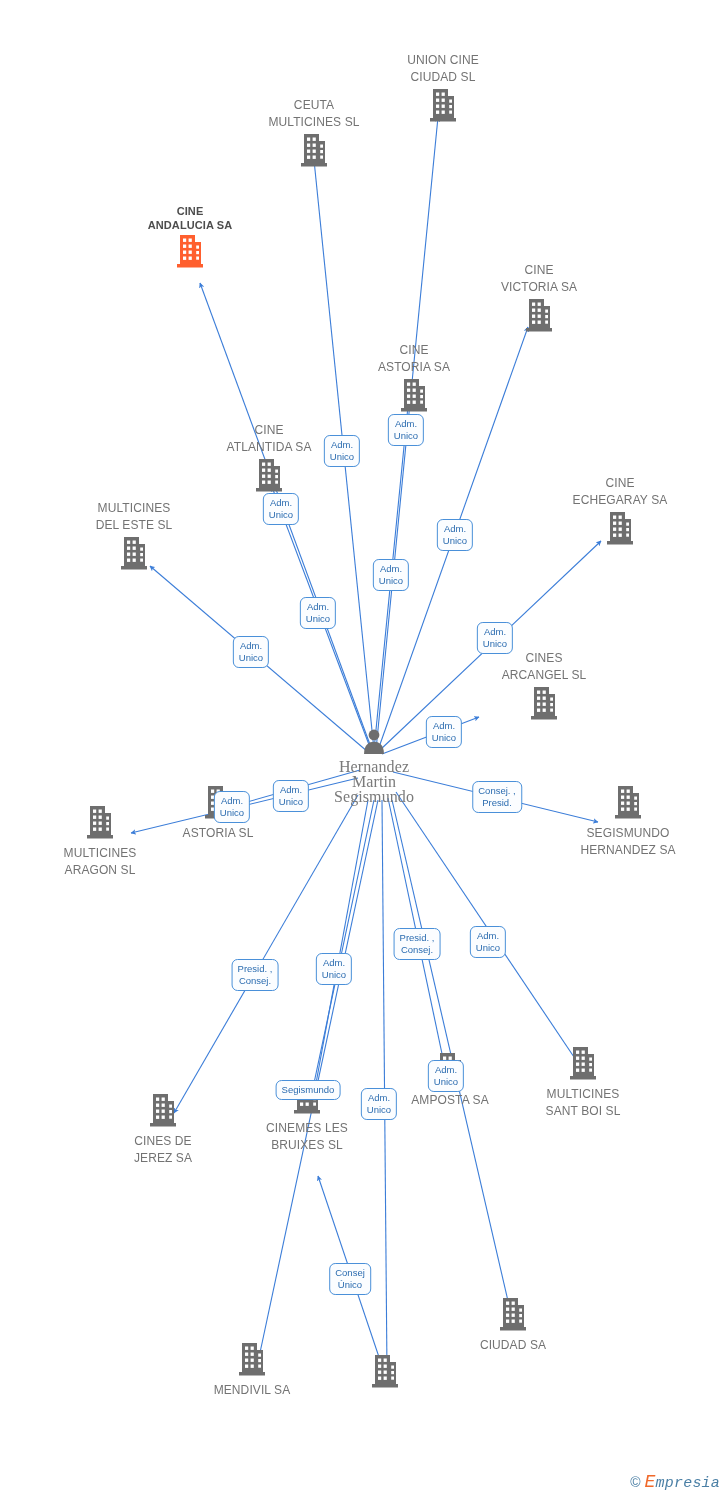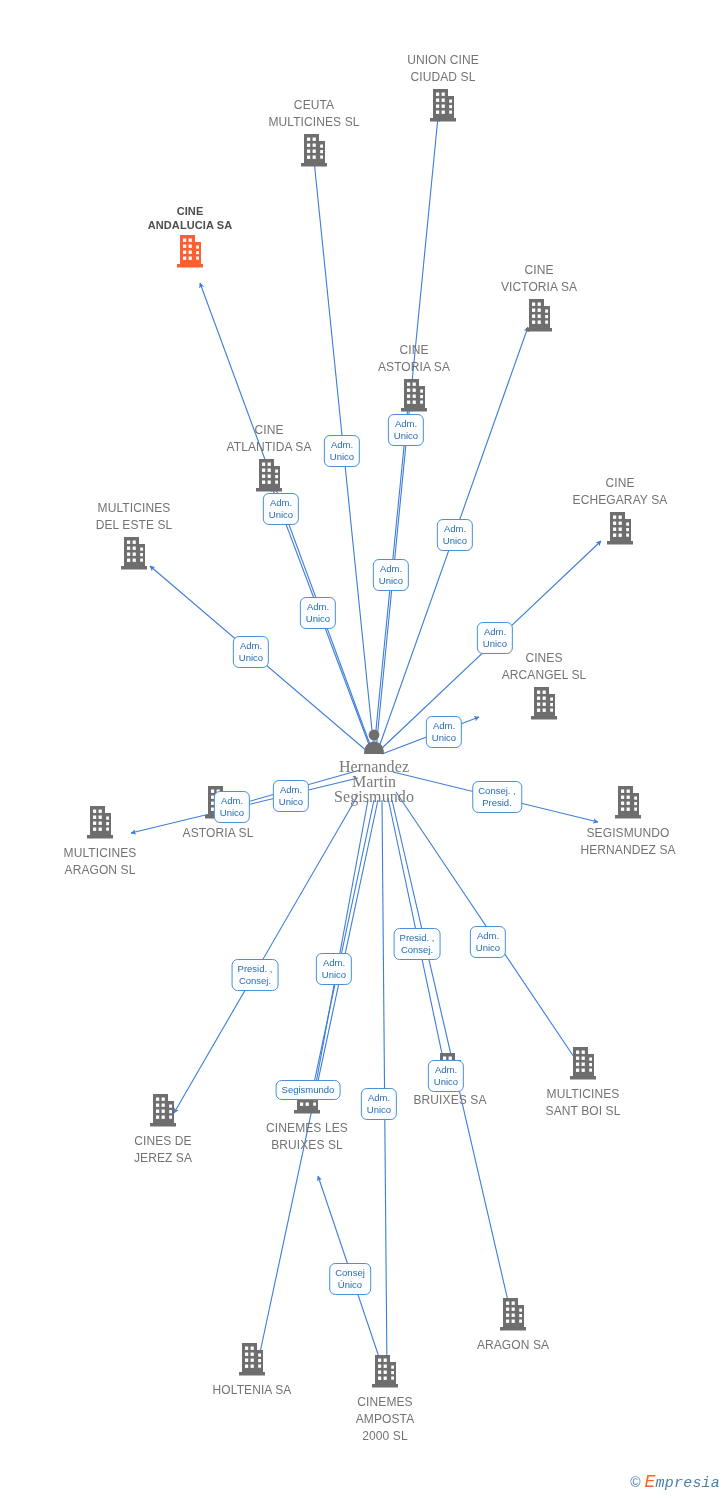--- a/index.html
+++ b/index.html
@@ -404,21 +404,21 @@
             <rect x="8" y="11.5" width="3.2" height="3.4" fill="#ffffff"></rect>
             <rect x="13.6" y="11.5" width="3.2" height="3.4" fill="#ffffff"></rect>
             <rect x="8" y="17.5" width="3.2" height="3.4" fill="#ffffff"></rect>
             <rect x="13.6" y="17.5" width="3.2" height="3.4" fill="#ffffff"></rect>
             <rect x="8" y="23.5" width="3.2" height="3.4" fill="#ffffff"></rect>
             <rect x="13.6" y="23.5" width="3.2" height="3.4" fill="#ffffff"></rect>
             <rect x="21.2" y="12.5" width="2.8" height="3.2" fill="#ffffff"></rect>
             <rect x="21.2" y="18" width="2.8" height="3.2" fill="#ffffff"></rect>
             <rect x="21.2" y="23.5" width="2.8" height="3.2" fill="#ffffff"></rect>
           </svg></span>
-        <span class="label">BRUIXES SA</span>
+        <span class="label">AMPOSTA SA</span>
       </div>
       <div class="node" style="left: 163px; top: 1092px;">
         <span class="icon"><svg width="30" height="36" viewBox="0 0 30 36" xmlns="http://www.w3.org/2000/svg">
             <rect x="5" y="2" width="15" height="30" fill="#6e6e6e"></rect>
             <rect x="19" y="9" width="7" height="23" fill="#6e6e6e"></rect>
             <rect x="2" y="31" width="26" height="3.5" fill="#6e6e6e"></rect>
             <rect x="8" y="5.5" width="3.2" height="3.4" fill="#ffffff"></rect>
             <rect x="13.6" y="5.5" width="3.2" height="3.4" fill="#ffffff"></rect>
             <rect x="8" y="11.5" width="3.2" height="3.4" fill="#ffffff"></rect>
             <rect x="13.6" y="11.5" width="3.2" height="3.4" fill="#ffffff"></rect>
@@ -463,61 +463,58 @@
             <rect x="8" y="11.5" width="3.2" height="3.4" fill="#ffffff"></rect>
             <rect x="13.6" y="11.5" width="3.2" height="3.4" fill="#ffffff"></rect>
             <rect x="8" y="17.5" width="3.2" height="3.4" fill="#ffffff"></rect>
             <rect x="13.6" y="17.5" width="3.2" height="3.4" fill="#ffffff"></rect>
             <rect x="8" y="23.5" width="3.2" height="3.4" fill="#ffffff"></rect>
             <rect x="13.6" y="23.5" width="3.2" height="3.4" fill="#ffffff"></rect>
             <rect x="21.2" y="12.5" width="2.8" height="3.2" fill="#ffffff"></rect>
             <rect x="21.2" y="18" width="2.8" height="3.2" fill="#ffffff"></rect>
             <rect x="21.2" y="23.5" width="2.8" height="3.2" fill="#ffffff"></rect>
           </svg></span>
-        <span class="label">ARAGON SA</span>
+        <span class="label">CIUDAD SA</span>
       </div>
       <div class="node" style="left: 252px; top: 1341px;">
         <span class="icon"><svg width="30" height="36" viewBox="0 0 30 36" xmlns="http://www.w3.org/2000/svg">
             <rect x="5" y="2" width="15" height="30" fill="#6e6e6e"></rect>
             <rect x="19" y="9" width="7" height="23" fill="#6e6e6e"></rect>
             <rect x="2" y="31" width="26" height="3.5" fill="#6e6e6e"></rect>
             <rect x="8" y="5.5" width="3.2" height="3.4" fill="#ffffff"></rect>
             <rect x="13.6" y="5.5" width="3.2" height="3.4" fill="#ffffff"></rect>
             <rect x="8" y="11.5" width="3.2" height="3.4" fill="#ffffff"></rect>
             <rect x="13.6" y="11.5" width="3.2" height="3.4" fill="#ffffff"></rect>
             <rect x="8" y="17.5" width="3.2" height="3.4" fill="#ffffff"></rect>
             <rect x="13.6" y="17.5" width="3.2" height="3.4" fill="#ffffff"></rect>
             <rect x="8" y="23.5" width="3.2" height="3.4" fill="#ffffff"></rect>
             <rect x="13.6" y="23.5" width="3.2" height="3.4" fill="#ffffff"></rect>
             <rect x="21.2" y="12.5" width="2.8" height="3.2" fill="#ffffff"></rect>
             <rect x="21.2" y="18" width="2.8" height="3.2" fill="#ffffff"></rect>
             <rect x="21.2" y="23.5" width="2.8" height="3.2" fill="#ffffff"></rect>
           </svg></span>
-        <span class="label">HOLTENIA SA</span>
+        <span class="label">MENDIVIL SA</span>
       </div>
       <div class="node" style="left: 385px; top: 1353px;">
         <span class="icon"><svg width="30" height="36" viewBox="0 0 30 36" xmlns="http://www.w3.org/2000/svg">
             <rect x="5" y="2" width="15" height="30" fill="#6e6e6e"></rect>
             <rect x="19" y="9" width="7" height="23" fill="#6e6e6e"></rect>
             <rect x="2" y="31" width="26" height="3.5" fill="#6e6e6e"></rect>
             <rect x="8" y="5.5" width="3.2" height="3.4" fill="#ffffff"></rect>
             <rect x="13.6" y="5.5" width="3.2" height="3.4" fill="#ffffff"></rect>
             <rect x="8" y="11.5" width="3.2" height="3.4" fill="#ffffff"></rect>
             <rect x="13.6" y="11.5" width="3.2" height="3.4" fill="#ffffff"></rect>
             <rect x="8" y="17.5" width="3.2" height="3.4" fill="#ffffff"></rect>
             <rect x="13.6" y="17.5" width="3.2" height="3.4" fill="#ffffff"></rect>
             <rect x="8" y="23.5" width="3.2" height="3.4" fill="#ffffff"></rect>
             <rect x="13.6" y="23.5" width="3.2" height="3.4" fill="#ffffff"></rect>
             <rect x="21.2" y="12.5" width="2.8" height="3.2" fill="#ffffff"></rect>
             <rect x="21.2" y="18" width="2.8" height="3.2" fill="#ffffff"></rect>
             <rect x="21.2" y="23.5" width="2.8" height="3.2" fill="#ffffff"></rect>
           </svg></span>
-        <span class="label">CINEMES
-AMPOSTA
-2000 SL</span>
       </div>
       <div class="node person" style="left: 374px; top: 728px;">
         <span class="icon"><svg width="26" height="26" viewBox="0 0 30 30" xmlns="http://www.w3.org/2000/svg">
             <circle cx="15" cy="8" r="6.2" fill="#6e6e6e"></circle>
             <path d="M3.5 30 C3.5 19.5 9 16 15 16 C21 16 26.5 19.5 26.5 30 Z" fill="#6e6e6e"></path>
           </svg></span>
         <span class="label">Hernandez
 Martin
 Segismundo</span>
       </div>

